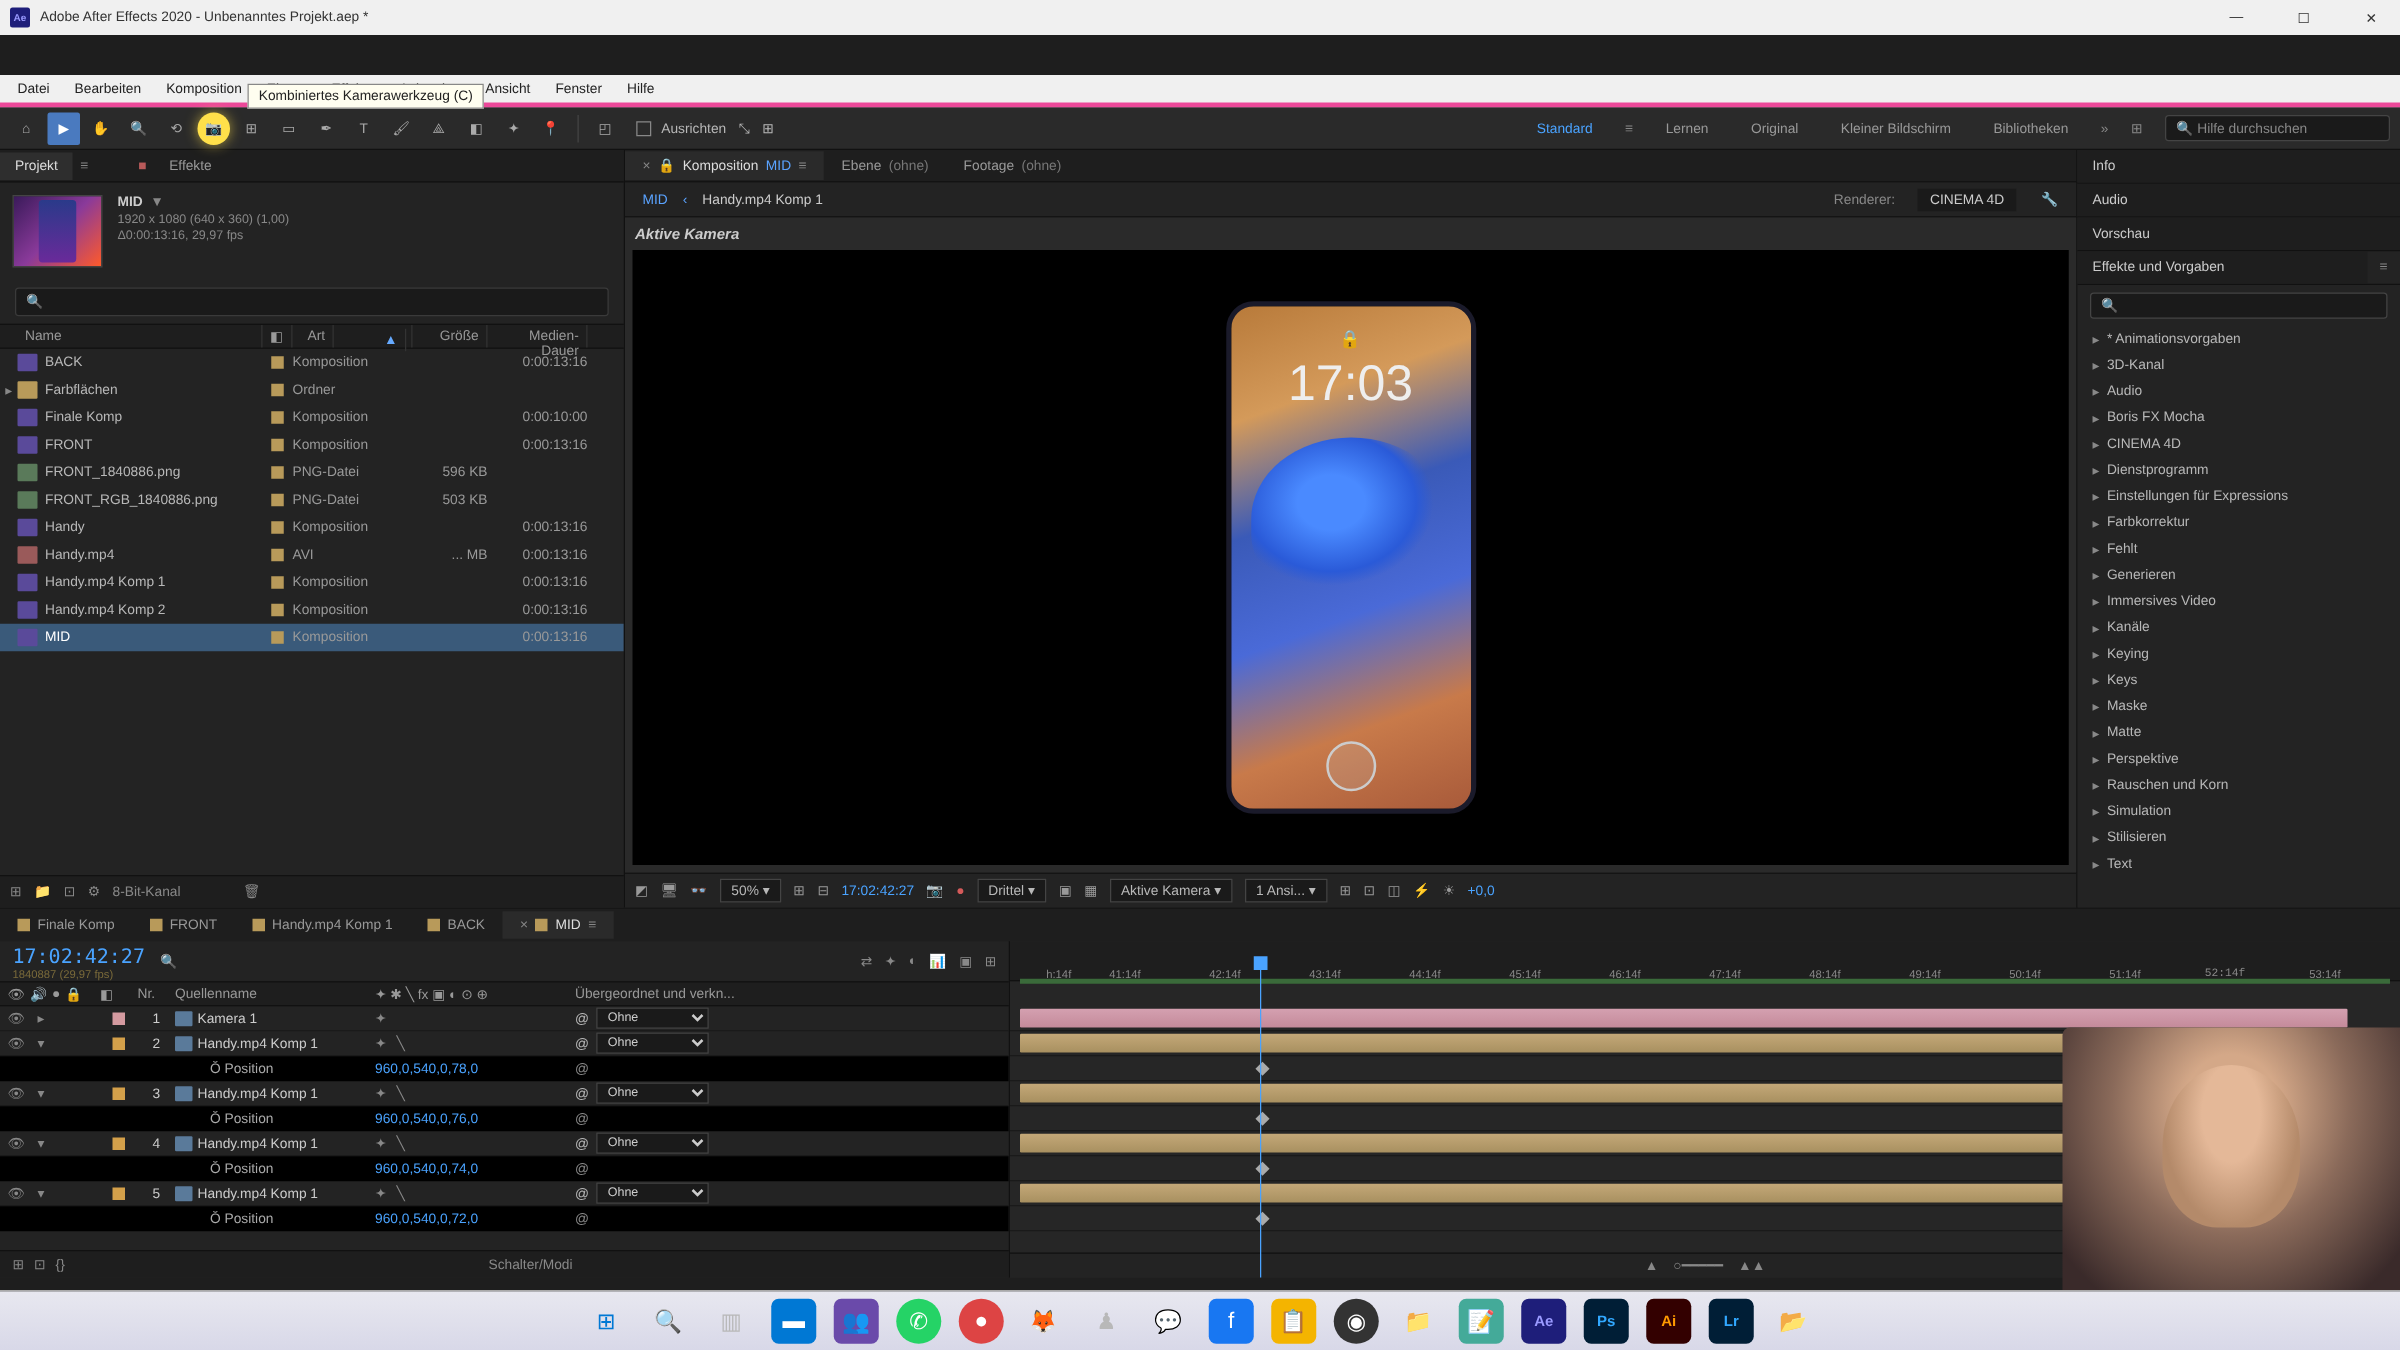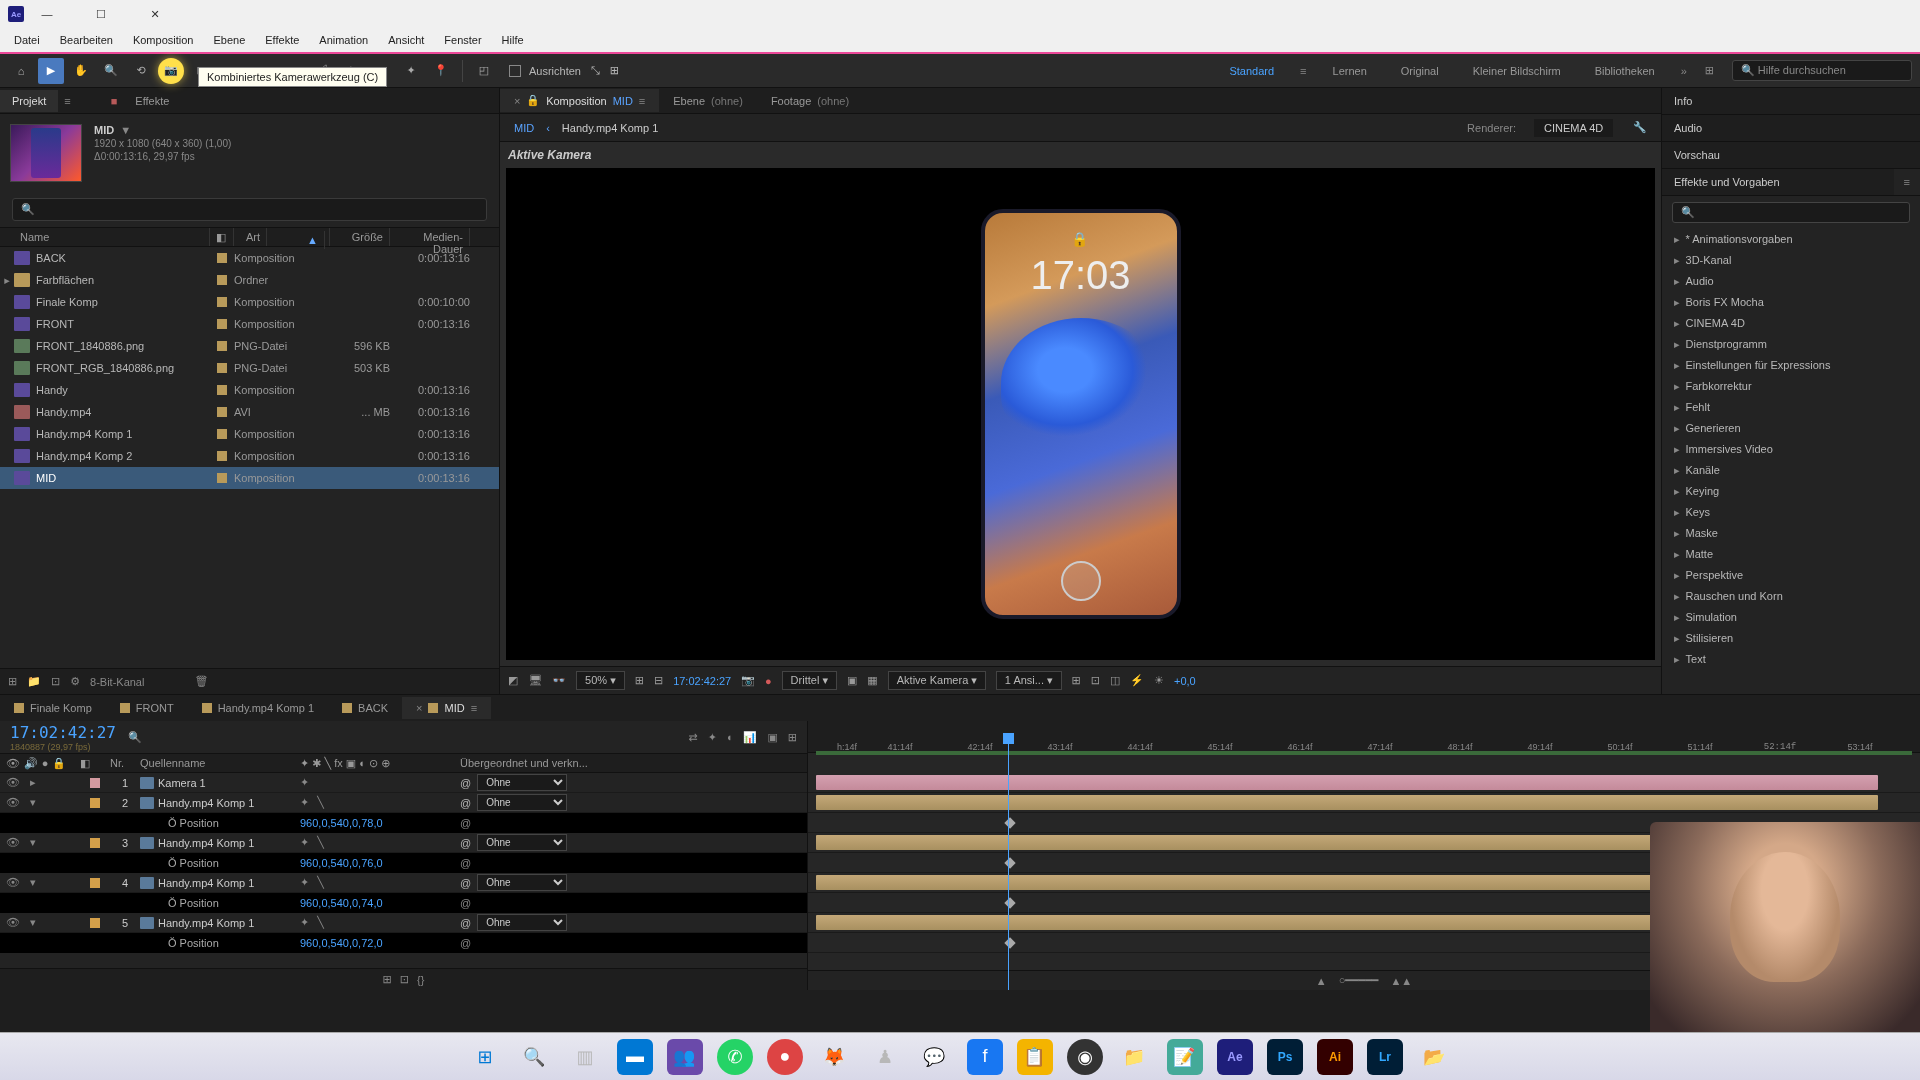--- a/index.html
+++ b/index.html
@@ -6,21 +6,21 @@
 body { background: #1e1e1e; color: #b8b8b8; width: 1920px; height: 1080px; overflow: hidden; position: relative; }
 
 
 .titlebar { height: 28px; background: #f0f0f0; display: flex; align-items: center; padding: 0 8px; color: #333; }
 .titlebar .ae-icon { width: 16px; height: 16px; background: #1e1e7a; margin-right: 8px; border-radius: 2px; display: flex; align-items: center; justify-content: center; color: #9a9aff; font-size: 8px; font-weight: bold; }
 .titlebar .title { flex: 1; }
 .titlebar .winbtns { display: flex; gap: 24px; }
 .titlebar .winbtn { width: 30px; text-align: center; cursor: pointer; }
 
 
-.menubar { height: 26px; background: #f0f0f0; display: flex; align-items: center; padding: 0 4px; color: #222; border-bottom: 2px solid #ec4899; }
+.menubar { height: 26px; background: #f0f0f0; display: flex; align-items: center; padding: 0 4px; color: #222; border-bottom: 4px solid #ec4899; margin-top: 32px; }
 .menubar span { padding: 4px 10px; cursor: pointer; }
 
 
 .toolbar { height: 34px; background: #2a2a2a; border-bottom: 1px solid #111; display: flex; align-items: center; padding: 0 8px; gap: 4px; }
 .tool { width: 26px; height: 26px; display: flex; align-items: center; justify-content: center; color: #aaa; cursor: pointer; border-radius: 2px; }
 .tool.active { background: #4a7abf; color: #fff; }
 .tool.highlight { background: #ffe04a; color: #333; border-radius: 50%; box-shadow: 0 0 10px rgba(255,224,74,0.6); position: relative; }
 .tool-sep { width: 1px; height: 22px; background: #444; margin: 0 4px; }
 .toolbar .checkbox { width: 12px; height: 12px; border: 1px solid #888; margin-right: 4px; }
 .toolbar-right { margin-left: auto; display: flex; align-items: center; gap: 18px; }
@@ -176,20 +176,21 @@
 
 
 .webcam { position: absolute; bottom: 48px; right: 0; width: 270px; height: 210px; background: radial-gradient(ellipse at 50% 30%, #d4a888 20%, #8a6a5a 50%, #3a2a2a 90%); border-top-left-radius: 6px; z-index: 50; }
 .webcam::after { content: ''; position: absolute; top: 30px; left: 80px; width: 110px; height: 130px; background: radial-gradient(ellipse at 50% 30%, #e4b898 30%, #b48a6a 70%); border-radius: 50% 50% 40% 40%; }
 </style>
 </head>
 <body>
 
 <div class="titlebar">
   <div class="ae-icon">Ae</div>
+  <div class="title">Adobe After Effects 2020 - Unbenanntes Projekt.aep *</div>
   <div class="winbtns">
     <div class="winbtn">—</div>
     <div class="winbtn">☐</div>
     <div class="winbtn">✕</div>
   </div>
 </div>
 
 <div class="menubar" id="menubar">
     <span>Datei</span>
     <span>Bearbeiten</span>
@@ -748,20 +749,21 @@
             <div class="indent"></div>
             <div class="pname">Ŏ Position</div>
             <div class="pval">960,0,540,0,72,0</div>
             <div class="pspiral">@</div>
           </div>
         </div>
       <div class="tl-footer">
         <span>⊞</span>
         <span style="margin:0 8px;">⊡</span>
         <span>{}</span>
+        <span style="flex:1; text-align:center;">Schalter/Modi</span>
       </div>
     </div>
     <div class="tl-right">
       <div class="tl-ruler" id="tl-ruler">
           <span class="tick" style="left: 12px; margin-left: 27px;">h:14f</span>
           <span class="tick" style="left: 92px;">41:14f</span>
           <span class="tick" style="left: 172px;">42:14f</span>
           <span class="tick" style="left: 252px;">43:14f</span>
           <span class="tick" style="left: 332px;">44:14f</span>
           <span class="tick" style="left: 412px;">45:14f</span>

